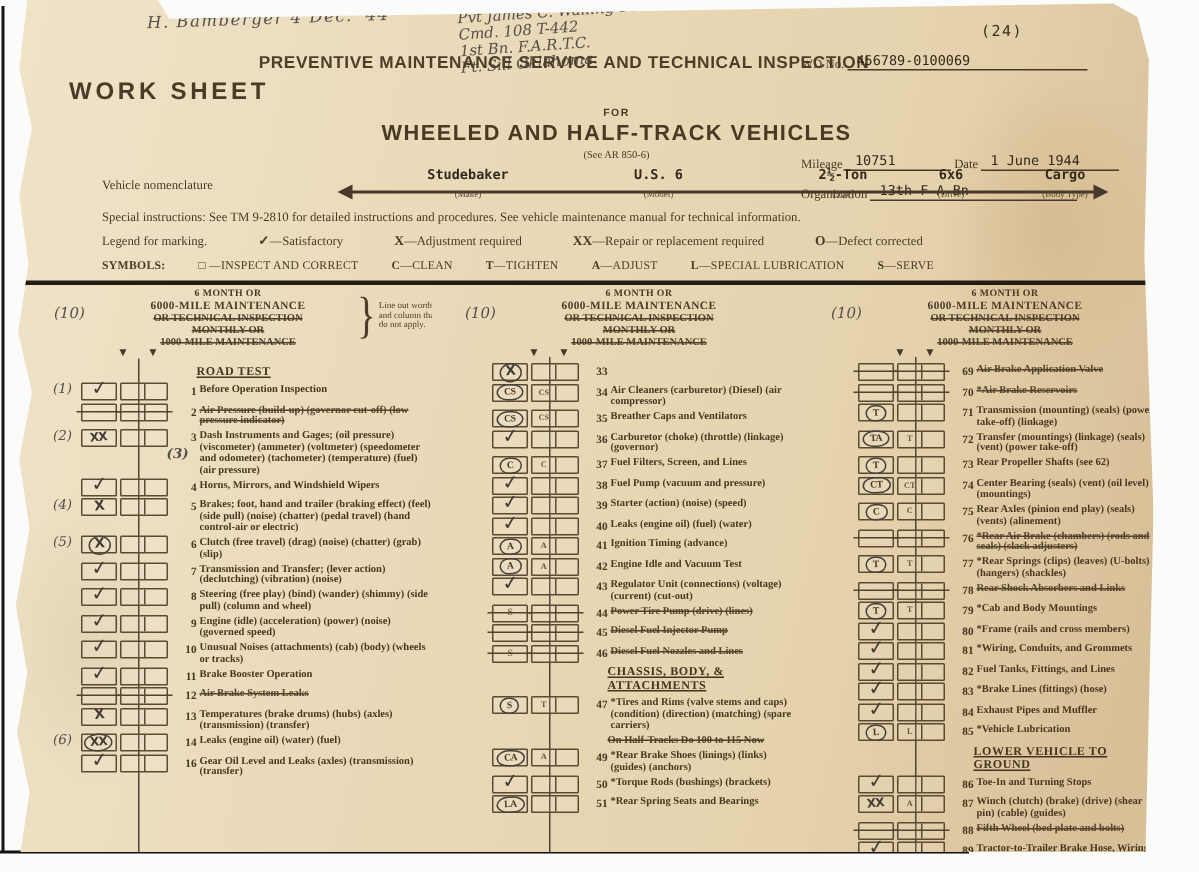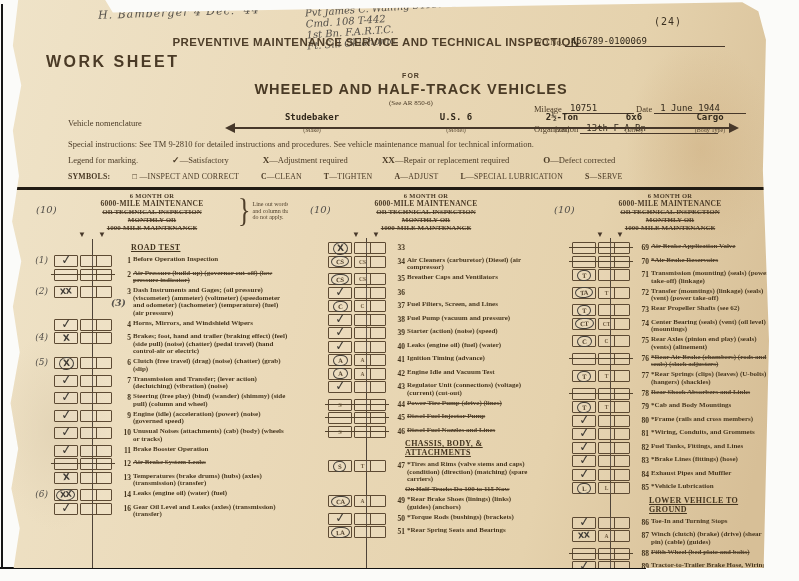--- a/index.html
+++ b/index.html
@@ -38,21 +38,21 @@
   .f-wd{min-width:150px;} .f-mi{min-width:60px;margin-top:47px;} .f-dt{min-width:82px;} .f-org{min-width:128px;}
 
   .nomlbl{position:absolute;left:62px;top:118px;font-size:8.5px;}
   .nomline{position:absolute;left:228px;top:127px;width:496px;height:2px;background:#47382a;}
   .nomline::before,.nomline::after{content:"";position:absolute;top:-4px;border-top:5px solid transparent;border-bottom:5px solid transparent;}
   .nomline::before{left:-9px;border-right:10px solid #47382a;}
   .nomline::after{right:-9px;border-left:10px solid #47382a;}
   .nom-entry{position:absolute;top:112px;transform:translateX(-50%);text-align:center;}
   .nom-val{font-family:"DejaVu Sans Mono",monospace;font-size:9px;font-weight:bold;color:#32291c;}
   .nom-sub{font-size:6px;margin-top:5px;color:#5a4a35;}
-  .ne0{left:258px;margin-left:48px;} .ne1{left:450px;} .ne2{left:556px;} .ne3{left:628px;} .ne4{left:704px;}
+  .ne0{left:258px;margin-left:48px;} .ne1{left:433px;} .ne2{left:556px;} .ne3{left:628px;} .ne4{left:704px;}
 
   .spec{position:absolute;left:62px;top:139px;width:695px;font-size:8.5px;}
   .legend{position:absolute;left:62px;top:155px;width:700px;font-size:8.5px;display:flex;gap:34px;white-space:nowrap;}
   .leg-sym{font-weight:bold;font-size:9px;}
   .symline{position:absolute;left:62px;top:172px;width:700px;font-size:7.8px;display:flex;gap:22px;white-space:nowrap;letter-spacing:.2px;}
   .sym-sym{font-weight:bold;}
 
   .rule{position:absolute;left:8px;top:187px;width:755px;height:3px;background:#221c14;}
 
   .col{position:absolute;top:192px;height:376px;overflow:hidden;}
@@ -388,20 +388,21 @@
           <span class="num">35</span>
           <span class="txt">Breather Caps and Ventilators</span>
         </div>
         <div class="row">
           <span class="hand-num"></span>
           <span class="box box1">
             <span class="mk check">✓</span>
           </span>
           <span class="box box2"></span>
           <span class="num">36</span>
+          <span class="txt">Carburetor (choke) (throttle) (linkage) (governor)</span>
         </div>
         <div class="row">
           <span class="hand-num"></span>
           <span class="box box1">
             <span class="sym oval">C</span>
           </span>
           <span class="box box2">
             <span class="b2l">C</span>
           </span>
           <span class="num">37</span>

